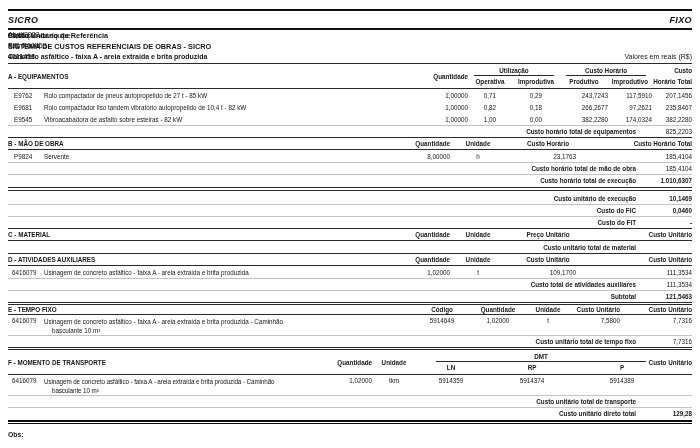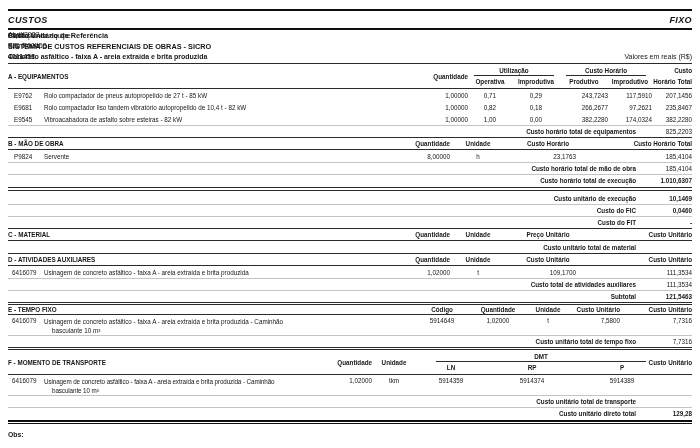--- a/index.html
+++ b/index.html
@@ -64,21 +64,21 @@
   .tval{width:56px;text-align:right;white-space:nowrap}
   .obs{font-size:6.8px;margin-top:7px}
 </style>
 </head>
 <body>
 
 <div class="page">
 
   <div class="rule2 top"></div>
   <div class="logo-row">
-    <span class="logo">CUSTOS</span>
+    <span class="logo">SICRO</span>
     <span class="logo">FIXO</span>
   </div>
   <div class="rule2"></div>
 
   <div class="hline">
     <span class="t1">Custo Unitário de Referência</span>
     <span class="pcity">Abril/2023</span>
     <span class="pprod">
       <span>Produção da equipe</span>
       <span>99,60 t</span>

